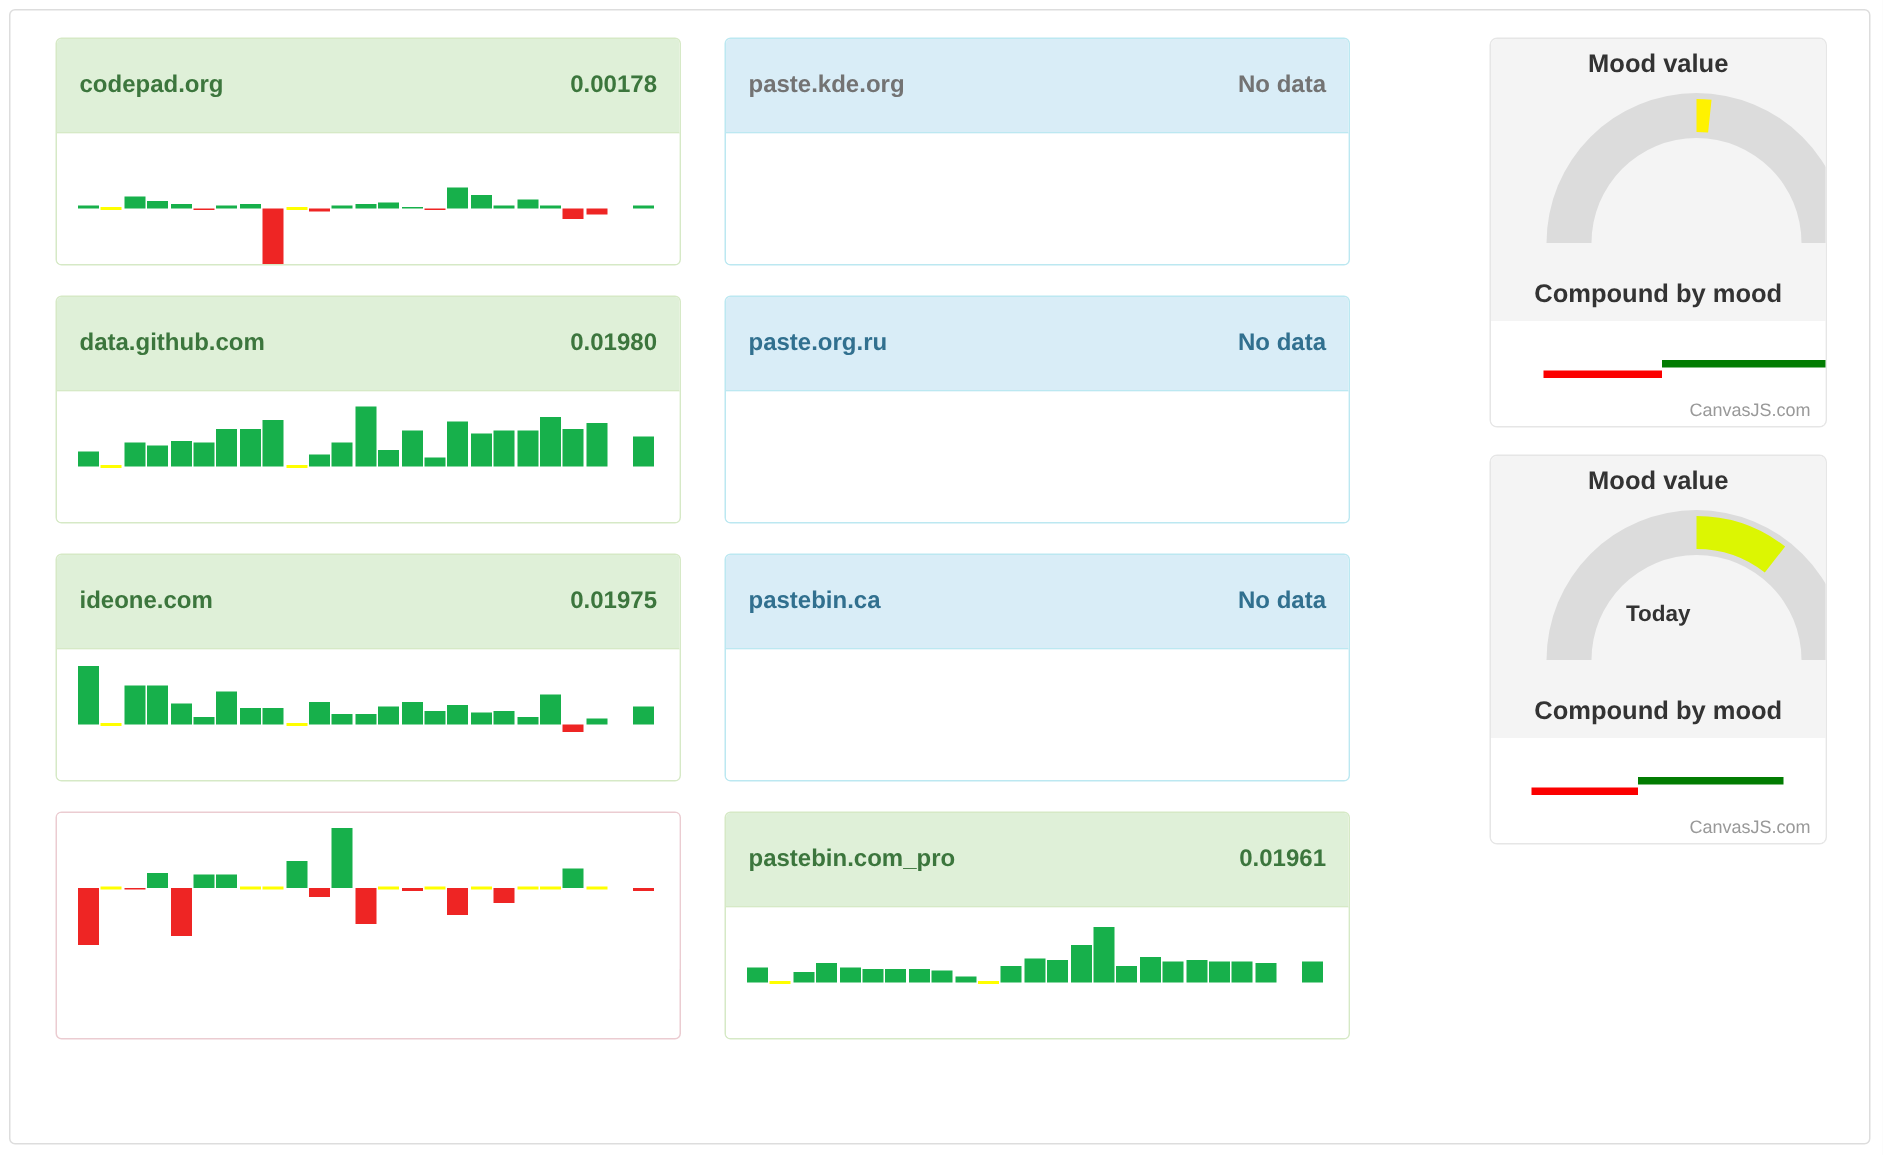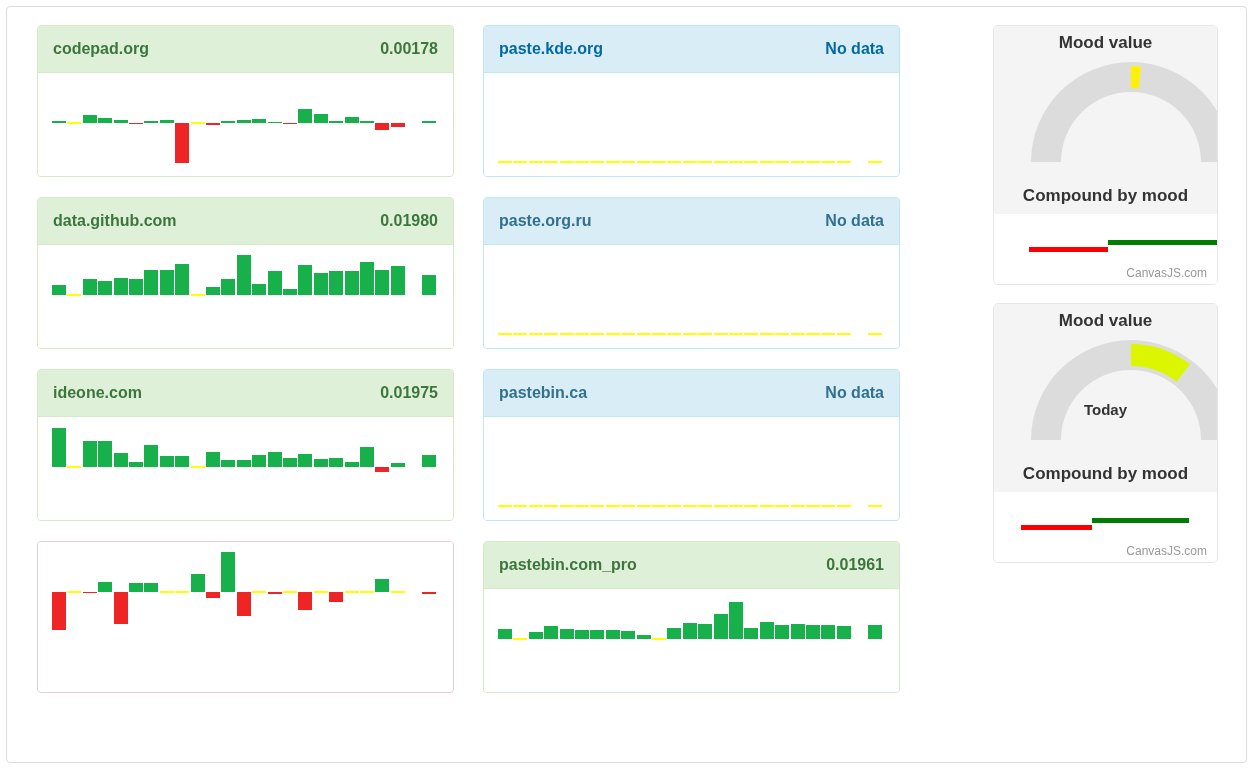--- a/index.html
+++ b/index.html
@@ -11,21 +11,21 @@
   .outer-body{display:flex;padding:18px 0 0 30px;}
   .col{display:flex;flex-direction:column;}
   .col-a,.col-b{width:417px;}
   .col-a{margin-right:29px;}
   .col-b{margin-right:45px;}
   .col-c{width:273px;}
 
   .site-panel{height:152px;margin-bottom:20px;border:1px solid #ddd;border-radius:4px;
     background:#fff;box-sizing:border-box;overflow:hidden;}
   .site-heading{height:46px;display:flex;align-items:center;justify-content:space-between;
-    padding:0 15px;border-bottom:1px solid #ddd;font-weight:bold;font-size:16px;}
+    padding:8px 15px;border-bottom:1px solid #ddd;font-weight:bold;font-size:16px;}
   .site-chart{position:relative;height:104px;background:#fff;}
   .bar{position:absolute;}
 
   .gauge-panel{height:260px;margin-bottom:18px;border:1px solid #e6e6e6;border-radius:5px;
     overflow:hidden;background:#fff;box-sizing:border-box;margin-left:48px;}
   .gauge-gray{position:relative;height:188px;}
   .gauge-title{text-align:center;font-weight:bold;font-size:17px;color:#333;padding-top:7px;}
   .gauge-svg{position:absolute;left:0;top:36px;}
   .gauge-label{position:absolute;top:97px;width:100%;text-align:center;font-weight:bold;
     font-size:15px;color:#333;}
@@ -165,21 +165,21 @@
               <div class="bar" style="left: 306.6px; width: 14px; top: 49px; height: 2px; background: rgb(255, 255, 0);"></div>
               <div class="bar" style="left: 322px; width: 14px; top: 49px; height: 2px; background: rgb(255, 255, 0);"></div>
               <div class="bar" style="left: 337.4px; width: 14px; top: 37px; height: 13px; background: rgb(23, 176, 75);"></div>
               <div class="bar" style="left: 352.8px; width: 14px; top: 49px; height: 2px; background: rgb(255, 255, 0);"></div>
               <div class="bar" style="left: 383.6px; width: 14px; top: 50px; height: 2px; background: rgb(238, 37, 36);"></div>
             </div>
   </div>
         </div>
       <div class="col col-b" id="col-b">
           <div class="site-panel" style="border-color: rgb(188, 232, 241);">
-    <div class="site-heading" style="background: rgb(217, 237, 247); color: #0369a1; border-color: rgb(188, 232, 241); gap: 21px;">
+    <div class="site-heading" style="background: rgb(217, 237, 247); color: #737373; border-color: rgb(188, 232, 241); gap: 21px;">
       <span class="site-name">paste.kde.org</span>
       <span class="site-value">No data</span>
     </div>
     <div class="site-chart">
               <div class="bar" style="left: 14px; width: 14px; top: 88px; height: 2px; background: rgb(255, 255, 0);"></div>
               <div class="bar" style="left: 29.4px; width: 14px; top: 88px; height: 2px; background: rgb(255, 255, 0);"></div>
               <div class="bar" style="left: 44.8px; width: 14px; top: 88px; height: 2px; background: rgb(255, 255, 0);"></div>
               <div class="bar" style="left: 60.2px; width: 14px; top: 88px; height: 2px; background: rgb(255, 255, 0);"></div>
               <div class="bar" style="left: 75.6px; width: 14px; top: 88px; height: 2px; background: rgb(255, 255, 0);"></div>
               <div class="bar" style="left: 91px; width: 14px; top: 88px; height: 2px; background: rgb(255, 255, 0);"></div>

